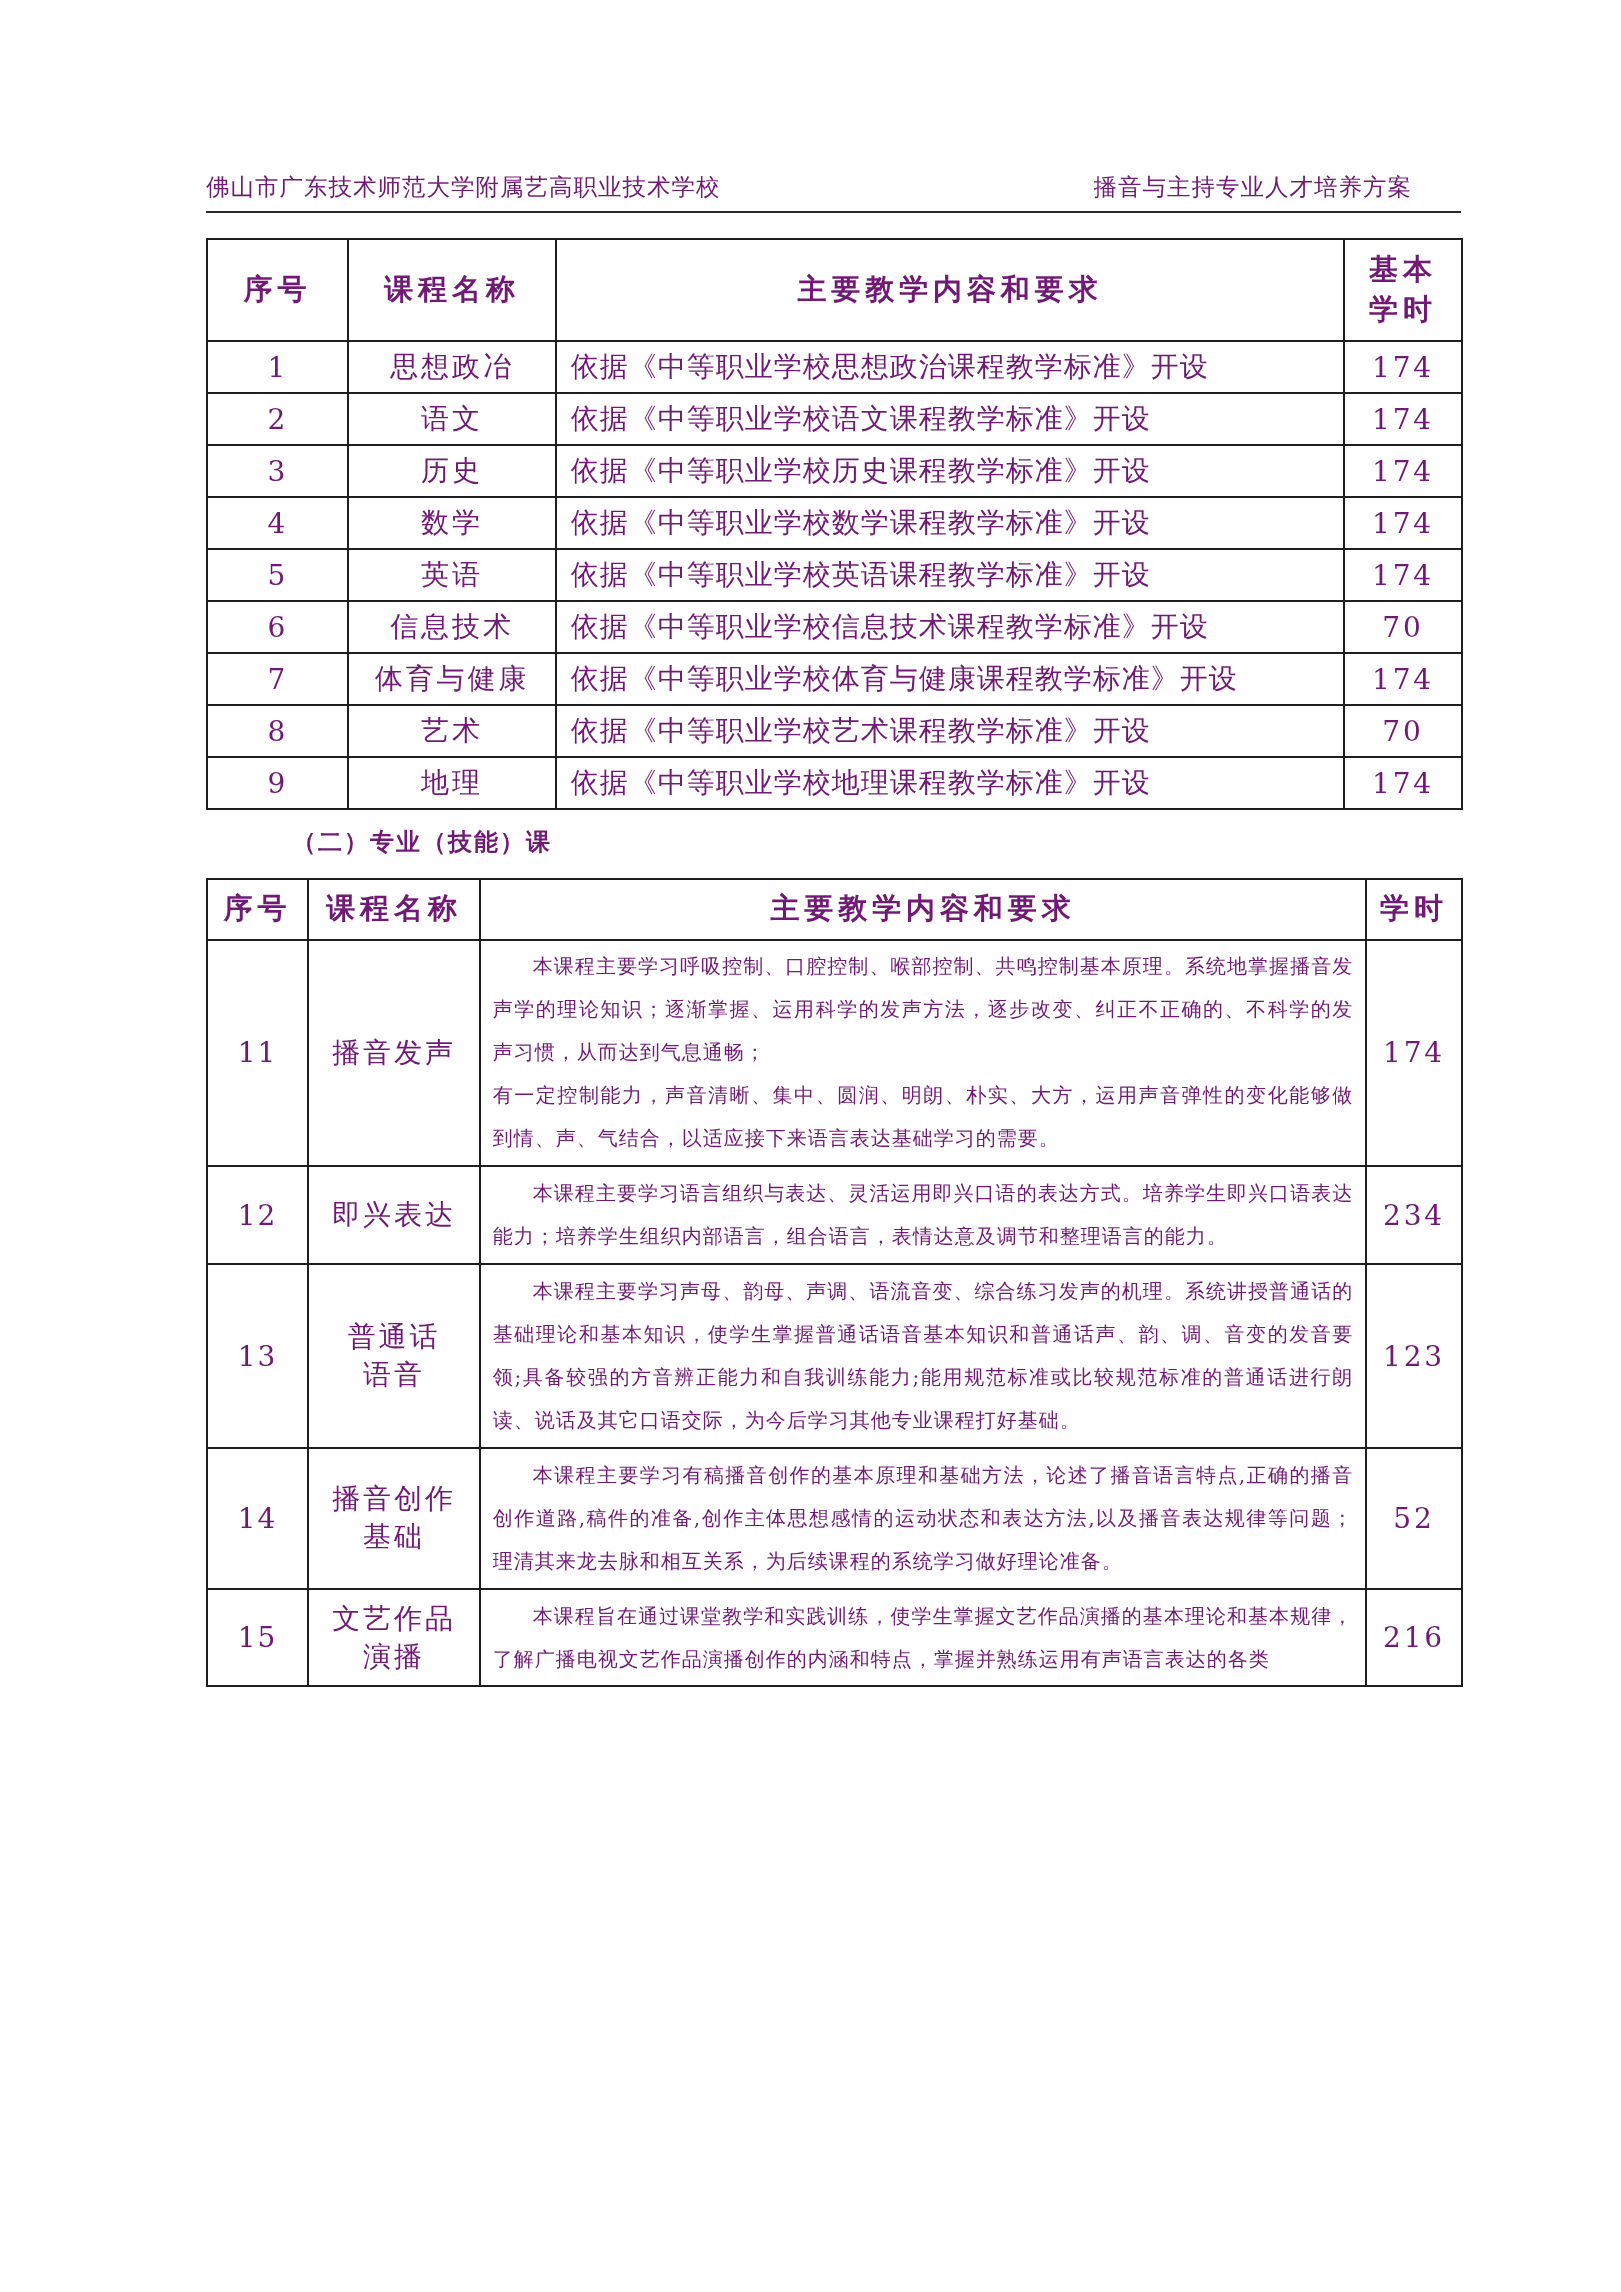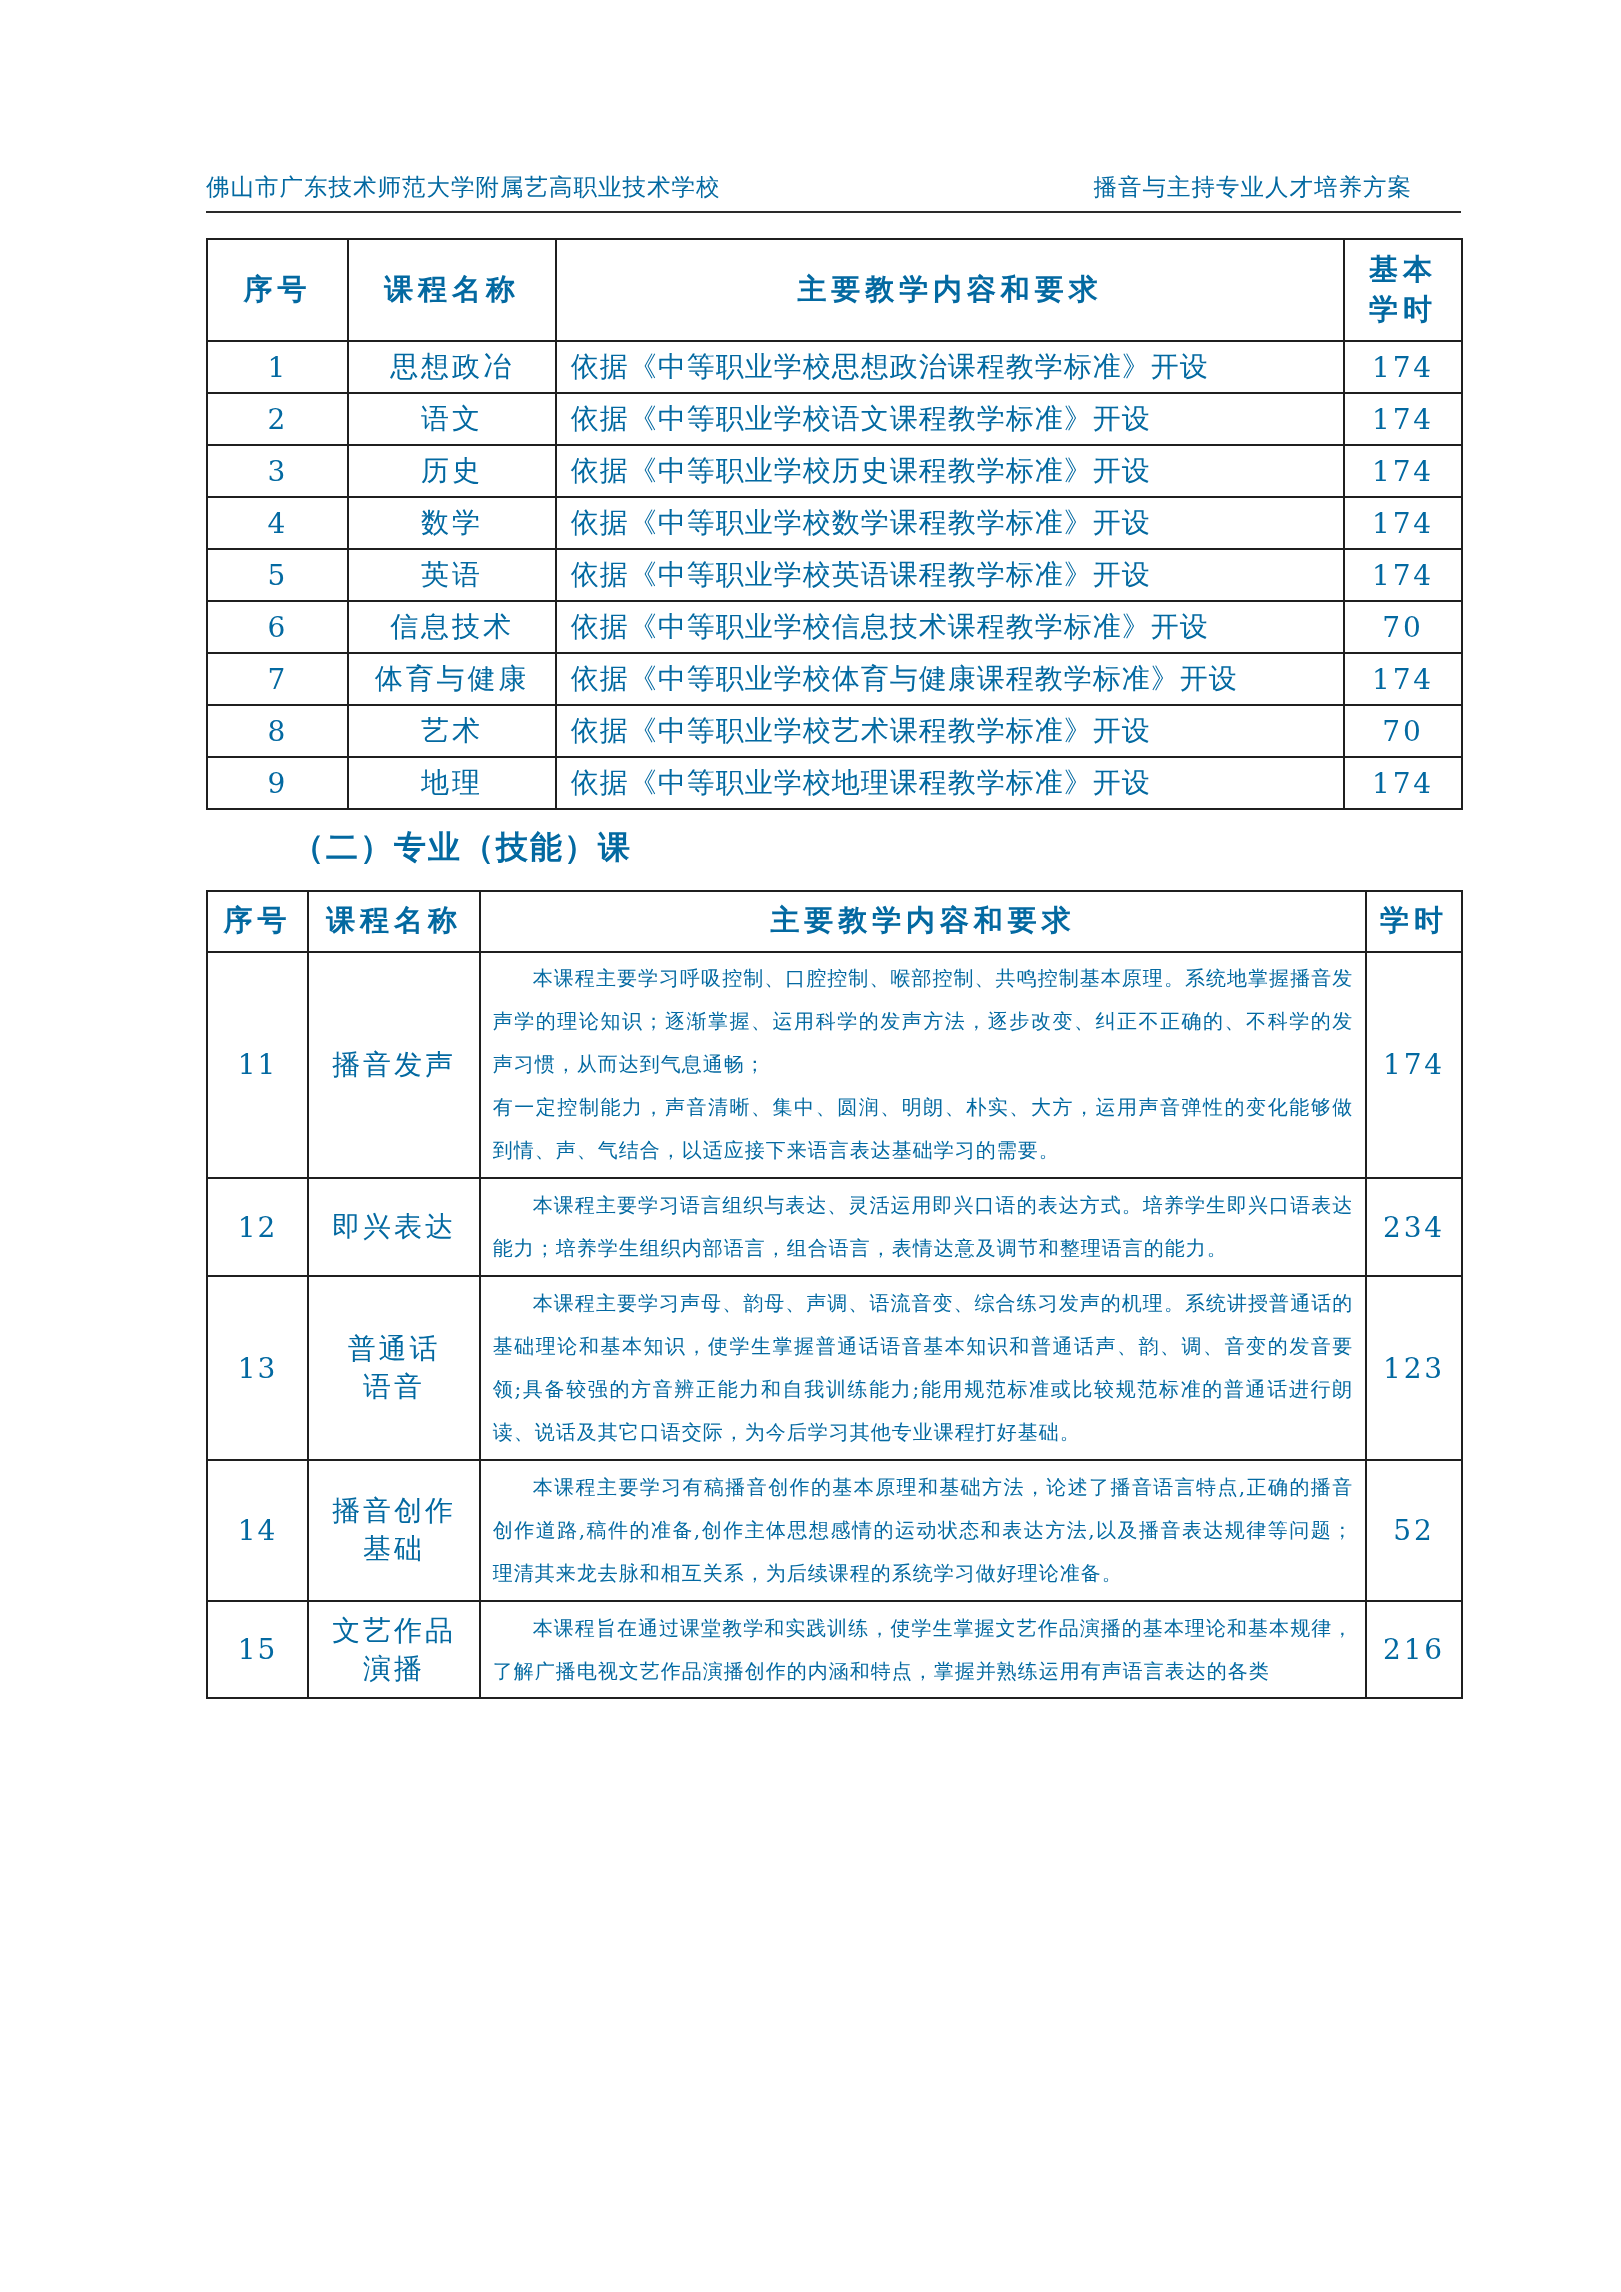--- a/index.html
+++ b/index.html
@@ -1,21 +1,21 @@
 <!DOCTYPE html>
 <html lang="zh"><head>
 <meta charset="utf-8">
 <style>
   html,body{margin:0;padding:0;background:#ffffff;}
   .page{
     position:relative;
     width:1621px;
     height:1949px;
     background:#ffffff;
-    color:#0369a1;
+    color:#701a75;
     font-family:"DejaVu Serif","Liberation Serif",serif;
     box-sizing:border-box;
   }
   .content{
     position:absolute;
     left:206px;
     top:147px;
     width:1255px;
   }
   
@@ -55,21 +55,21 @@
   .col-content-1{width:788px;}
   .col-hours-1{width:118px;}
   .cell-num{text-align:center;font-size:28px;letter-spacing:2px;}
   .cell-name{text-align:center;font-size:28px;letter-spacing:2.9px;}
   .cell-content{font-size:28px;letter-spacing:1px;padding:5.9px 13.7px;text-align:left;}
   .cell-hours{text-align:center;font-size:28px;letter-spacing:2.9px;}
   .multiline{white-space:pre-line;}
   
   .sec-h1{
     margin:15.7px 0 0 86px;
-    font-size:32px;
+    font-size:24px;
     font-weight:bold;
     letter-spacing:2px;
   }
   .sec-h2{
     margin:19.6px 0 0 137px;
     font-size:32px;
     font-weight:bold;
     letter-spacing:2px;
   }
   

